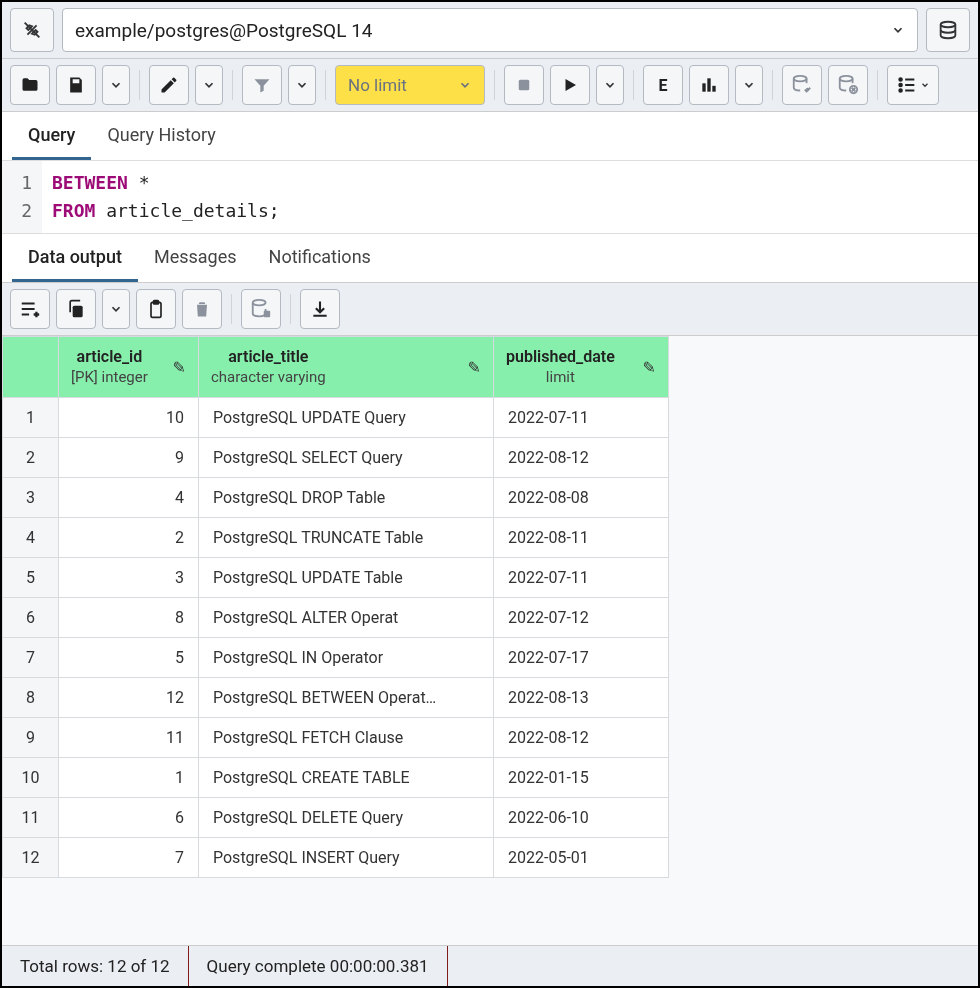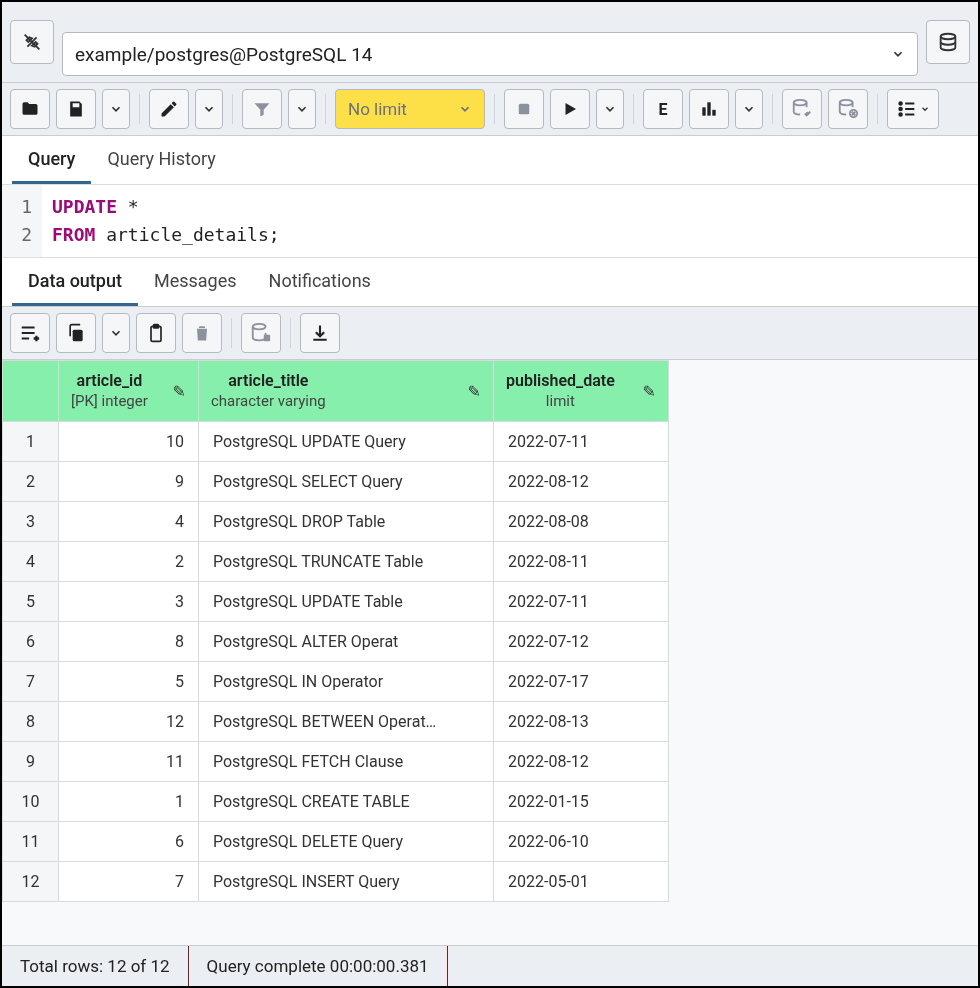--- a/index.html
+++ b/index.html
@@ -30,21 +30,20 @@
   cursor:pointer;
 }
 .conn-select {
   flex: 1;
   height: 44px;
   background: #fff;
   border:1px solid #b4b9c2;border-radius:4px;
   display:flex;align-items:center;padding:0 12px;
   justify-content:space-between;
   cursor:pointer;
-  margin-top:24px;
 }
 .conn-select span { font-size:19px; color:#222;}
 .db-icon-btn {
   width: 44px; height: 44px;
   display:flex;align-items:center;justify-content:center;
   border:1px solid #b4b9c2;border-radius:4px;background:#f5f6f8;
   cursor:pointer;
 }
 .second-toolbar {
   background: #ebeef3;
@@ -257,21 +256,21 @@
 <div class="tabs">
   <div class="tab active">Query</div>
   <div class="tab">Query History</div>
 </div>
 
 <div class="editor">
   <div class="gutter">
       <div>1</div>
       <div>2</div>
     </div>
-  <div class="code"><span class="kw">UPDATE</span><span class="ident"> *</span>
+  <div class="code"><span class="kw">BETWEEN</span><span class="ident"> *</span>
 <span class="kw">FROM</span><span class="ident"> article_details;</span></div>
 </div>
 
 <div class="result-tabs tabs">
   <div class="tab active">Data output</div>
   <div class="tab">Messages</div>
   <div class="tab">Notifications</div>
 </div>
 
 <div class="third-toolbar">

